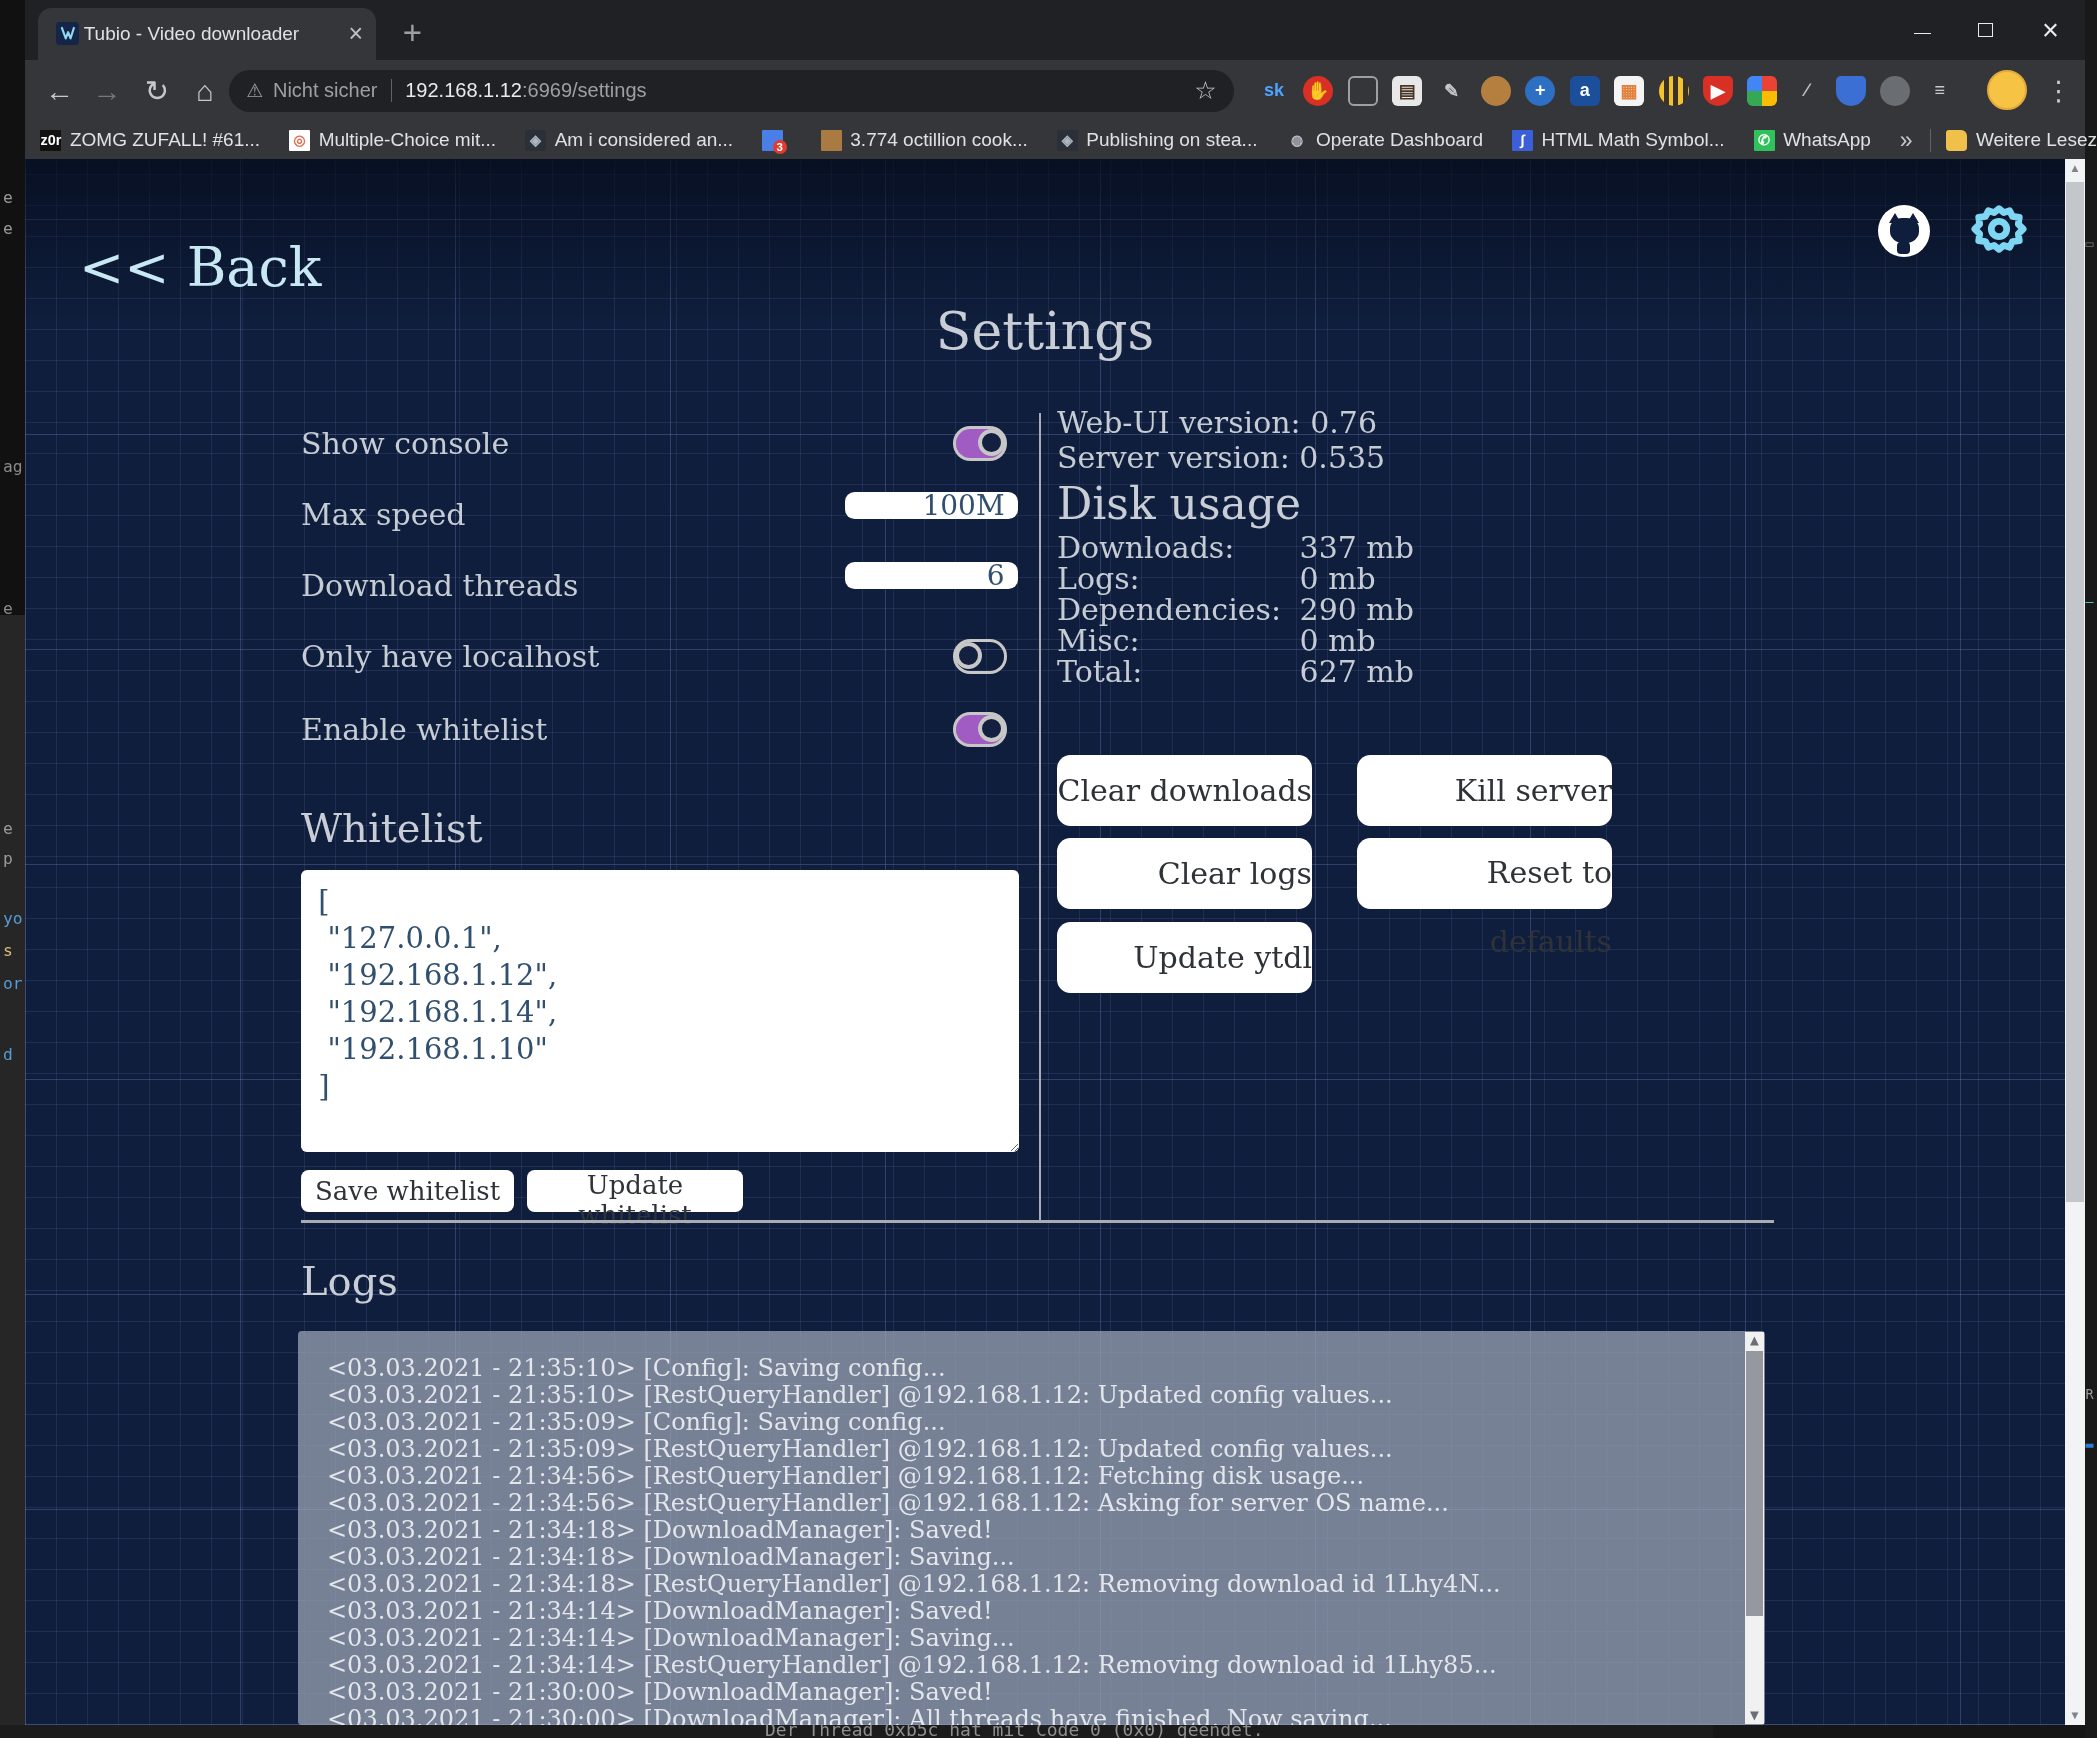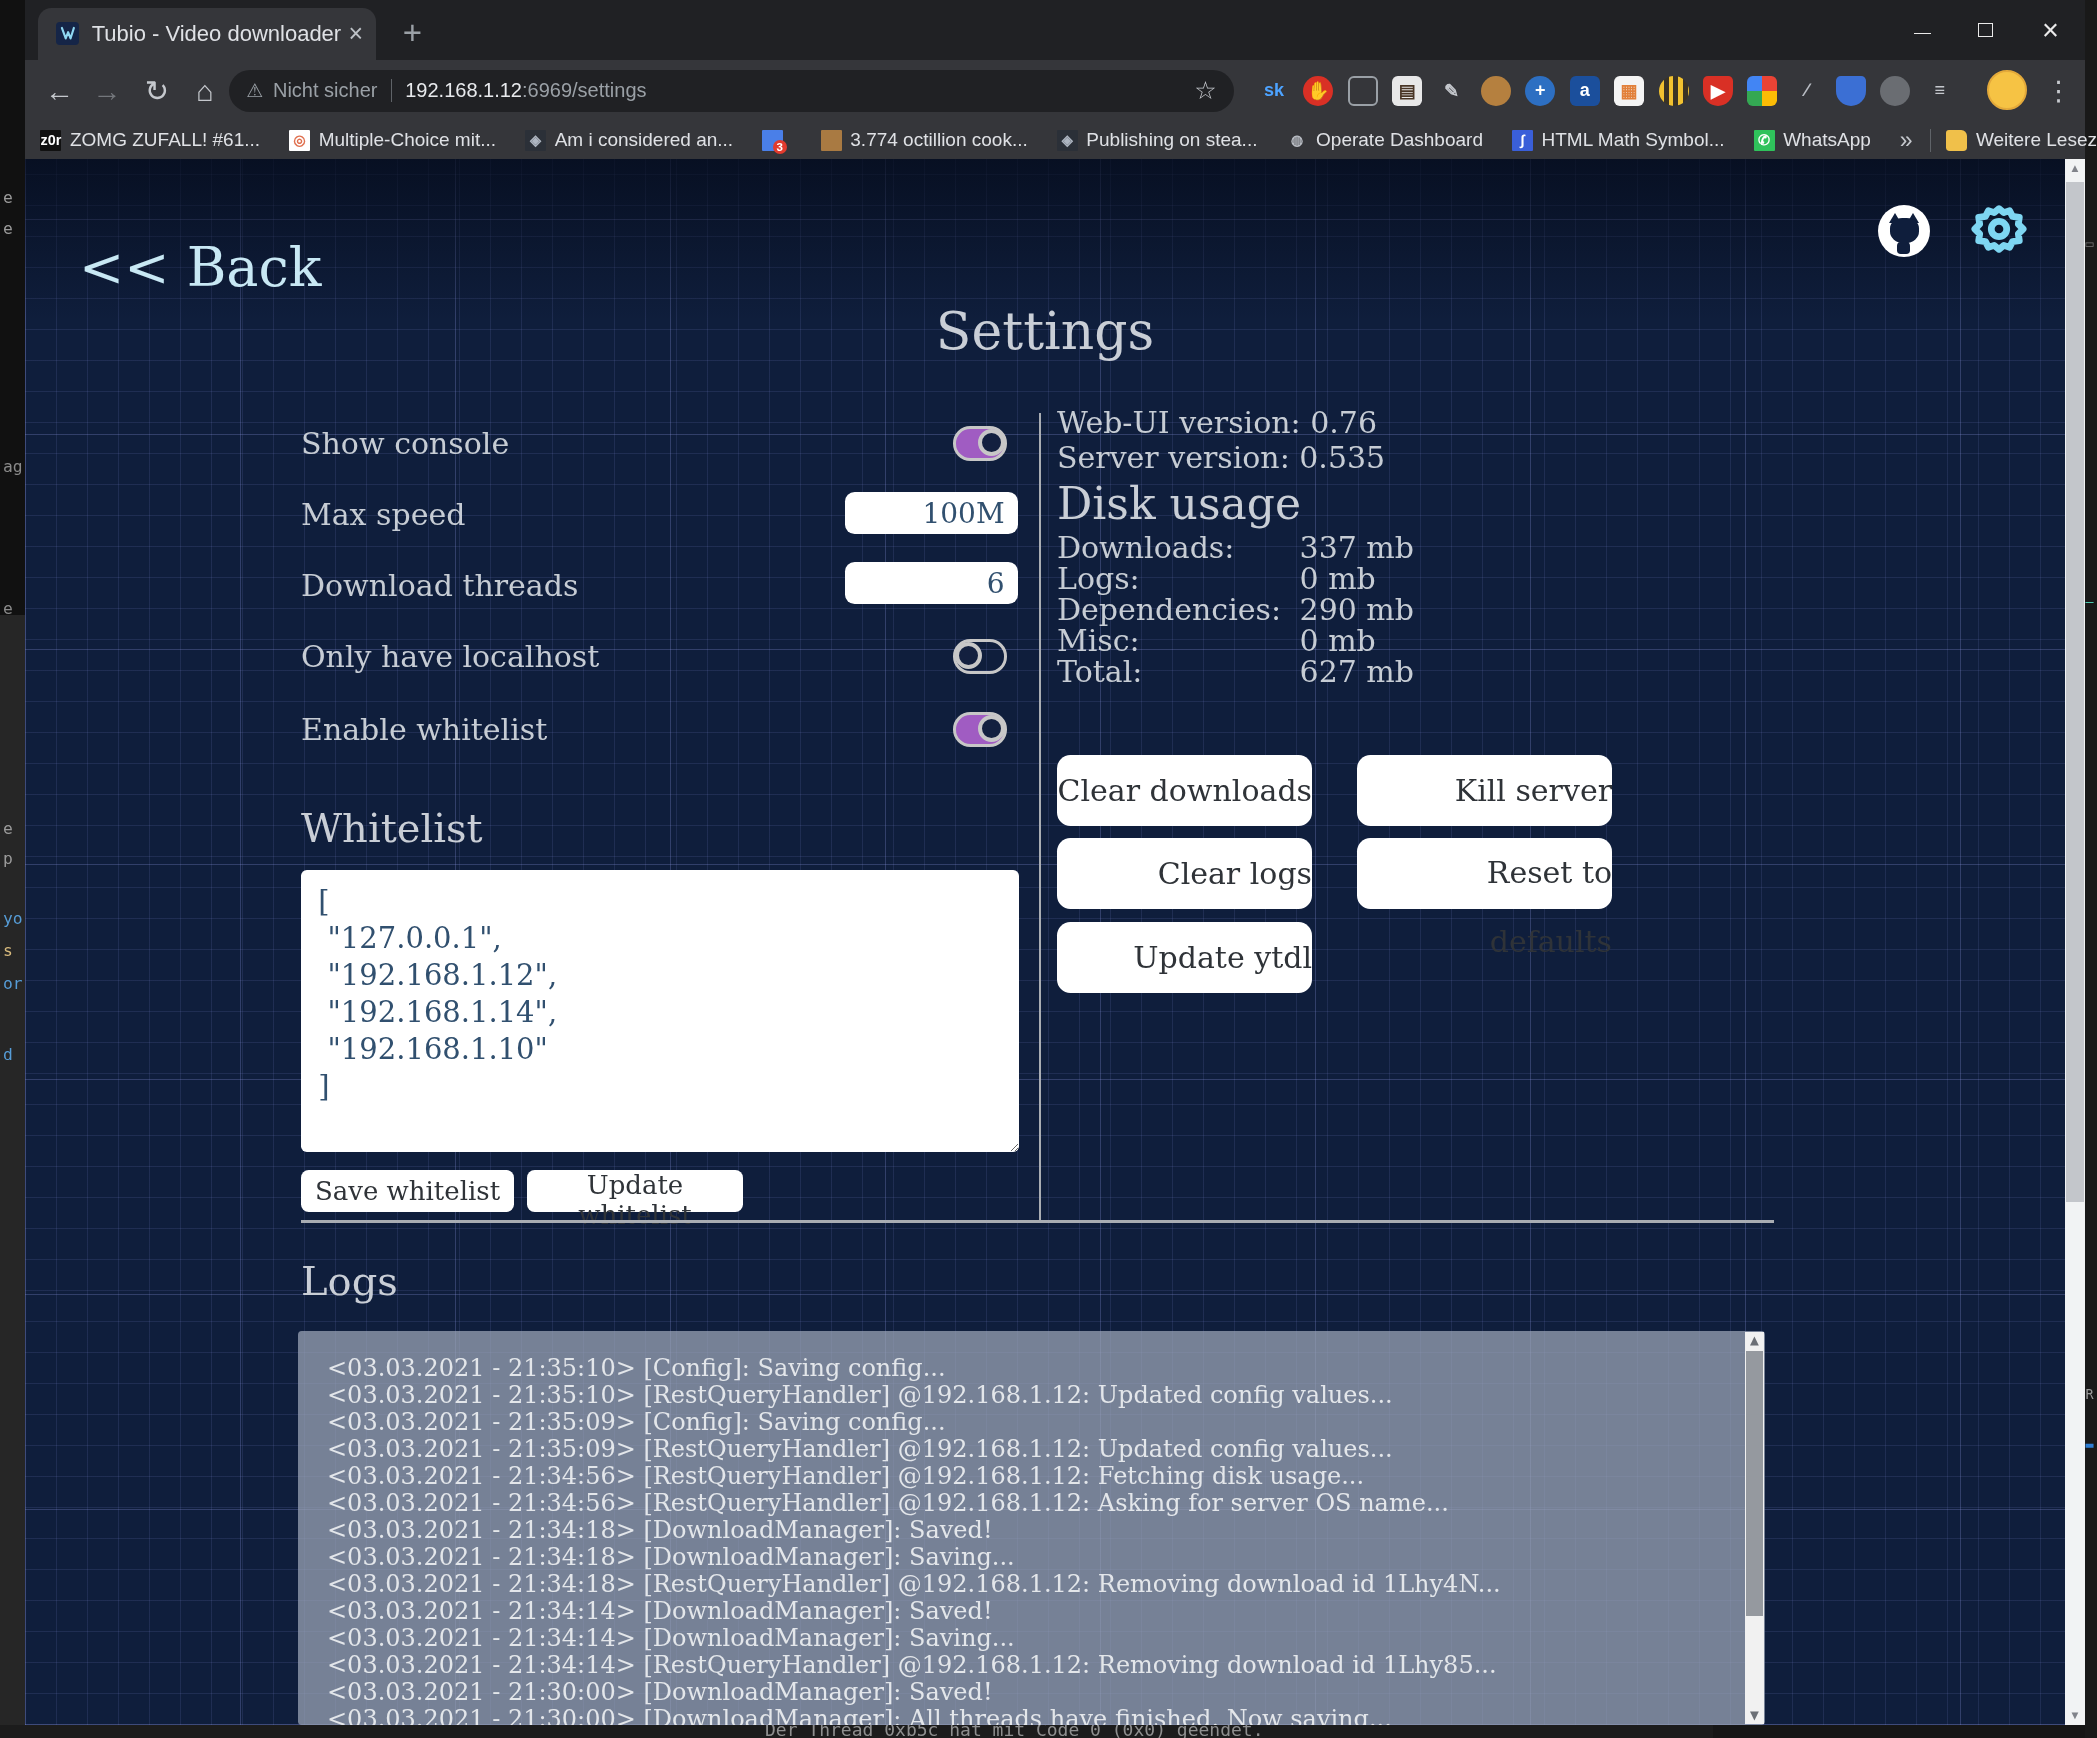--- a/index.html
+++ b/index.html
@@ -13,21 +13,21 @@
   .right-strip { position:absolute; right:0; top:0; width:12.5px; height:1739px; background:#191919; }
   .right-strip .frag { position:absolute; left:1px; font-family:"DejaVu Sans Mono", monospace; font-size:13.4px; }
   .bottom-strip { position:absolute; left:0; top:1725px; width:1713px; height:13.4px; background:#1c1c1c; overflow:hidden; }
   .bottom-strip .out { position:absolute; left:765px; top:-5.8px; color:#8f8f8f; font-family:"DejaVu Sans Mono", monospace; font-size:18px; white-space:nowrap; }
 
   
   .browser { position:absolute; left:25px; top:0; width:2060px; height:1725px; background:#202124; }
   .tabstrip { position:absolute; left:0; top:0; width:100%; height:60px; background:#202124; }
   .tab { position:absolute; left:13.4px; top:7.7px; width:338px; height:52px; background:#35363a; border-radius:13.4px 13.4px 0 0; display:flex; align-items:center; padding:0 13.4px 0 17.3px; }
   .favicon { width:23px; height:23px; border-radius:3.8px; background:#152547; display:flex; align-items:center; justify-content:center; flex:none; }
-  .tab-title { color:#dfe1e5; font-size:22px; margin-left:13px; white-space:nowrap; overflow:hidden; flex:1; }
+  .tab-title { color:#dfe1e5; font-size:19px; margin-left:5px; white-space:nowrap; overflow:hidden; flex:1; }
   .tab-close { color:#bdc1c6; font-size:25px; line-height:25px; margin-left:7.7px; flex:none; }
   .newtab { position:absolute; left:369px; top:15.4px; width:37px; height:37px; color:#9aa0a6; font-size:33px; line-height:35px; text-align:center; }
   .winctl { position:absolute; top:0; height:60px; width:63px; display:flex; align-items:center; justify-content:center; }
   .ctl-min { width:17.3px; border-top:1.9px solid #eaeaea; margin-top:7.7px; }
   .ctl-max { width:14.4px; height:14.4px; border:1.9px solid #eaeaea; }
   .ctl-close { color:#eaeaea; font-size:29px; line-height:29px; }
 
   .toolbar { position:absolute; left:0; top:60px; width:100%; height:61px; background:#35363a; }
   .nav-ico { position:absolute; top:11.5px; width:38px; height:38px; text-align:center; font-size:29px; line-height:38px; color:#c5c8cd; }
   .nav-ico.disabled { color:#74777c; }
@@ -74,21 +74,21 @@
   .gh-icon .ear1,.gh-icon .ear2 { position:absolute; top:7.7px; width:0; height:0; border-left:6.7px solid transparent; border-right:6.7px solid transparent; border-bottom:10.6px solid #0f1e3c; }
   .gh-icon .ear1 { left:10.6px; } .gh-icon .ear2 { left:29px; }
   .gh-icon .body { position:absolute; left:19px; top:37px; width:13.4px; height:11.5px; background:#0f1e3c; border-radius:3.8px; }
   .gear-icon { position:absolute; left:1946px; top:42px; width:56px; height:56px; }
 
   .row-label { position:absolute; left:276px; font-size:30px; color:#c6ccd4; }
   .toggle { position:absolute; left:928px; width:54px; height:35px; border:3.8px solid #c7c7c7; border-radius:17.3px; }
   .toggle .knob { position:absolute; top:0px; width:27px; height:27px; border:4.8px solid #c7c7c7; border-radius:50%; background:#13203f; }
   .toggle.on { background:#a05cc2; } .toggle.on .knob { right:-1px; }
   .toggle.off { background:transparent; } .toggle.off .knob { left:-1px; }
-  .num-input { position:absolute; left:820px; width:173px; height:42px; background:#fff; border:none; border-radius:9.6px; text-align:right; padding:0 13.4px; font-family:"DejaVu Serif","Liberation Serif", serif; font-size:28px; color:#31506f; }
+  .num-input { position:absolute; left:820px; width:173px; height:27px; background:#fff; border:none; border-radius:9.6px; text-align:right; padding:0 13.4px; font-family:"DejaVu Serif","Liberation Serif", serif; font-size:28px; color:#31506f; }
 
   .v-divider { position:absolute; left:1014px; top:254px; width:1.9px; height:807px; background:#a9adb3; }
   .h-divider { position:absolute; left:276px; top:1061px; width:1473px; height:2.9px; background:#a9adb3; }
 
   .version-line { position:absolute; left:1032px; font-size:30px; color:#c6ccd4; }
   .disk-title { position:absolute; left:1032px; top:319px; font-size:44px; color:#c9ced6; }
   .disk-rows { position:absolute; left:1032px; top:371px; }
   .disk-row { height:31px; font-size:30px; color:#c6ccd4; }
   .disk-label { display:inline-block; width:233px; }
   .disk-value { display:inline-block; }

